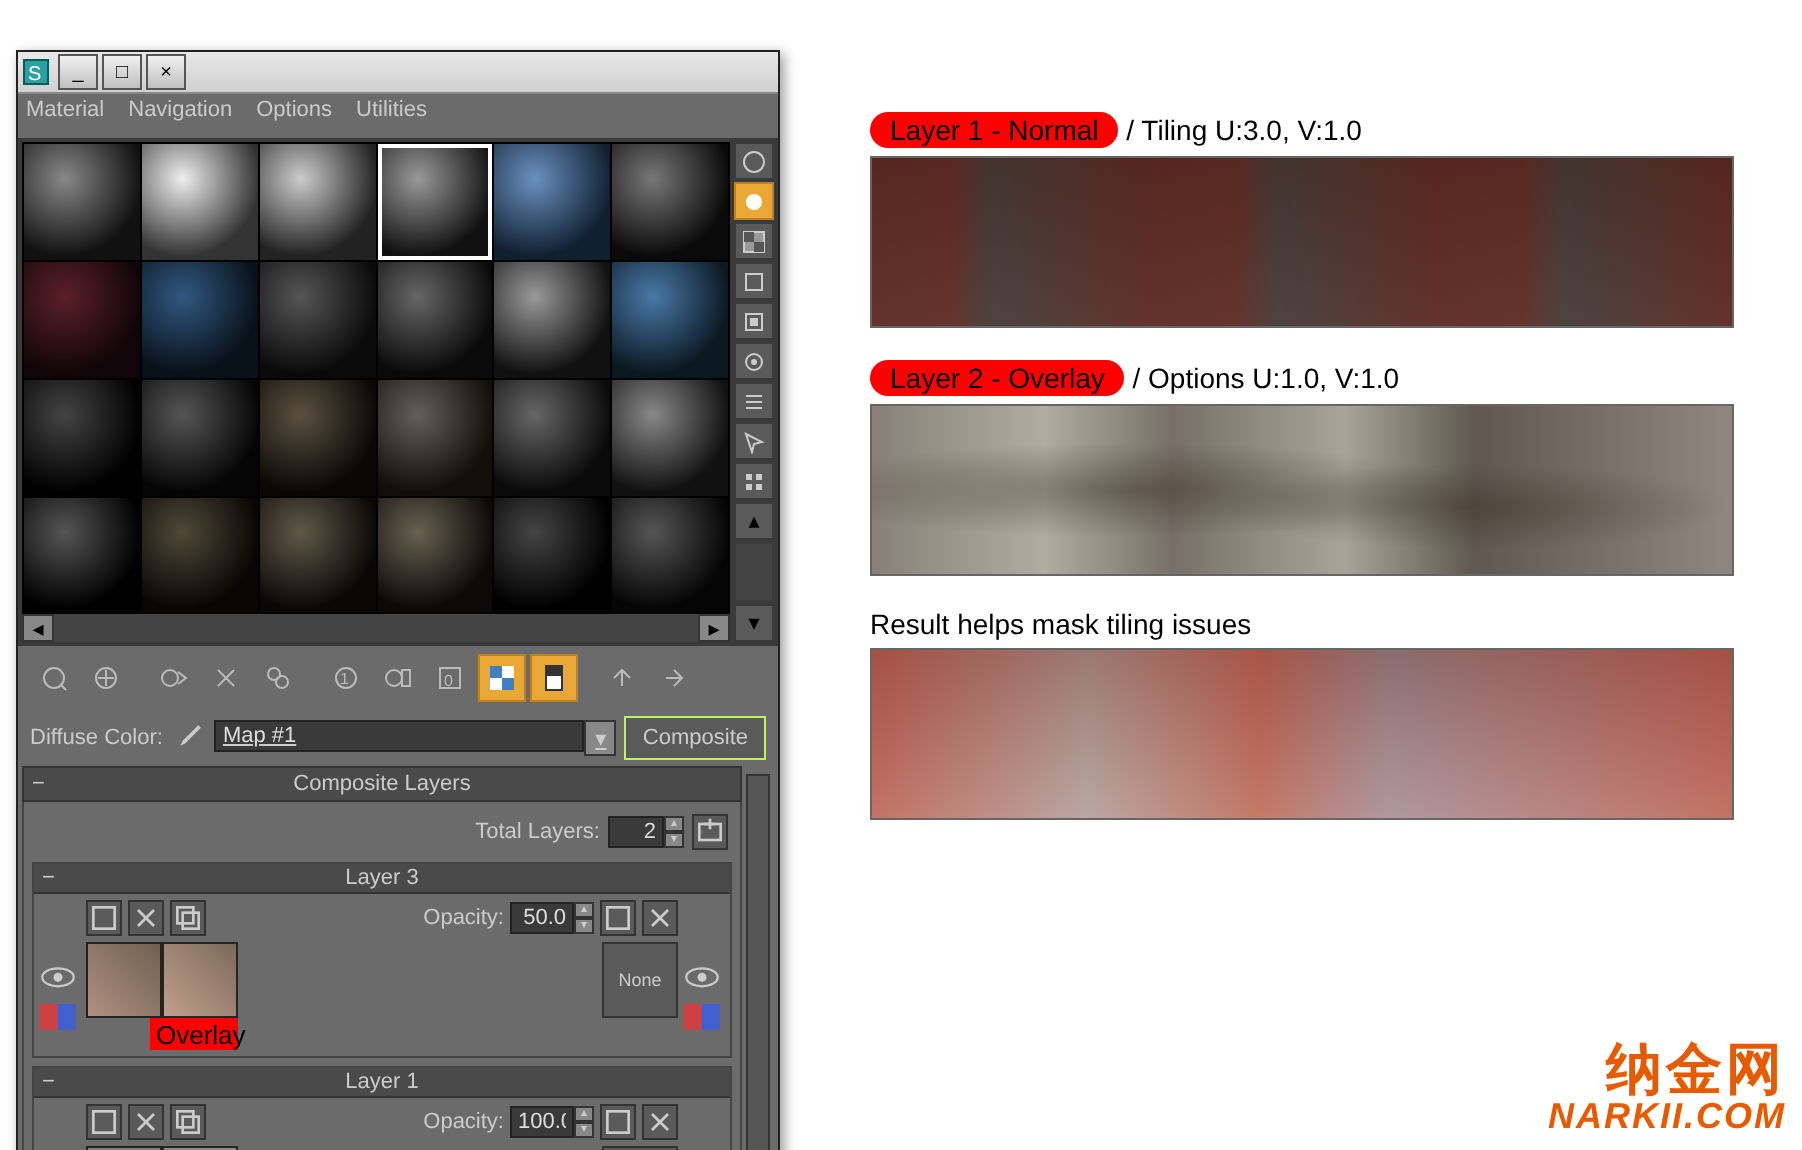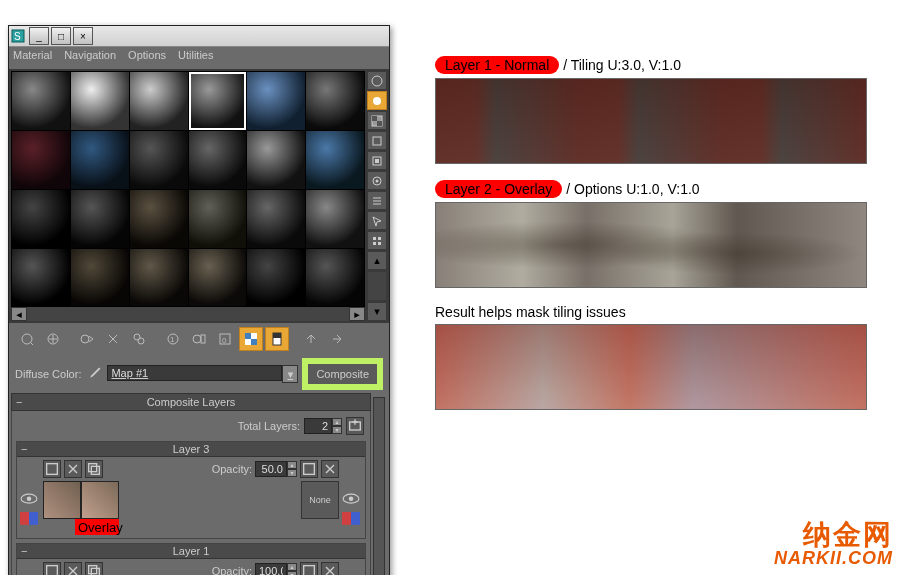--- a/index.html
+++ b/index.html
@@ -25,21 +25,21 @@
 .toolbar-main { display:flex; gap:2px; padding:4px 6px; align-items:center; background:#6b6b6b; }
 .tbtn { width:22px; height:22px; background:#6b6b6b; border:1px solid #6b6b6b; display:flex; align-items:center; justify-content:center; cursor:pointer; }
 .tbtn.active { background:#e9a836; border:1px solid #c08020; }
 .tbtn.sep { width:6px; border:none; background:transparent; cursor:default; }
 .tbtn svg { width:16px; height:16px; }
 .row { display:flex; align-items:center; padding:3px 6px; background:#6b6b6b; gap:4px; color:#ccc; }
 .dropper { width:18px; height:16px; cursor:pointer; display:flex; align-items:center; justify-content:center; }
 .field { background:#3a3a3a; color:#ddd; border:1px solid #222; padding:1px 3px; font-size:11px; height:16px; box-sizing:border-box; }
 .mapfield { flex:1; position:relative; display:flex; align-items:flex-start;text-decoration:underline; }
 .mapfield .dropdownbtn { width:14px; height:16px; background:#888; border:1px solid #333; display:flex; align-items:center; justify-content:center; cursor:pointer; }
-.composite-btn { background:#5a5a5a; border:6px solid #bef264; padding:1px 8px; cursor:pointer; color:#ccc; height:18px; display:flex; align-items:center; }
+.composite-btn { background:#5a5a5a; border:1px solid #bef264; padding:1px 8px; cursor:pointer; color:#ccc; height:18px; display:flex; align-items:center; }
 .rollup-hd { background:#4a4a4a; color:#ccc; text-align:center; padding:2px; border:1px solid #333; position:relative; }
 .rollup-hd .minus { position:absolute; left:4px; top:2px; cursor:pointer; }
 .panel-body { background:#6b6b6b; padding:4px; border:1px solid #444; border-top:none; }
 .total-row { display:flex; justify-content:flex-end; align-items:center; gap:4px; color:#ccc; padding:2px; }
 .spinner { display:flex; }
 .spinarrows { width:10px; display:flex; flex-direction:column; }
 .spinarrows div { flex:1; background:#888; border:1px solid #333; font-size:6px; text-align:center; cursor:pointer; line-height:6px;}
 .smallicon { width:16px; height:16px; background:#5a5a5a; border:1px solid #333; cursor:pointer; display:flex; align-items:center; justify-content:center; }
 .layer-box { border:1px solid #444; margin-top:4px; background:#6b6b6b; }
 .layer-hd { background:#4a4a4a; color:#ccc; text-align:center; padding:1px; border-bottom:1px solid #333; position:relative; font-size:11px; }

